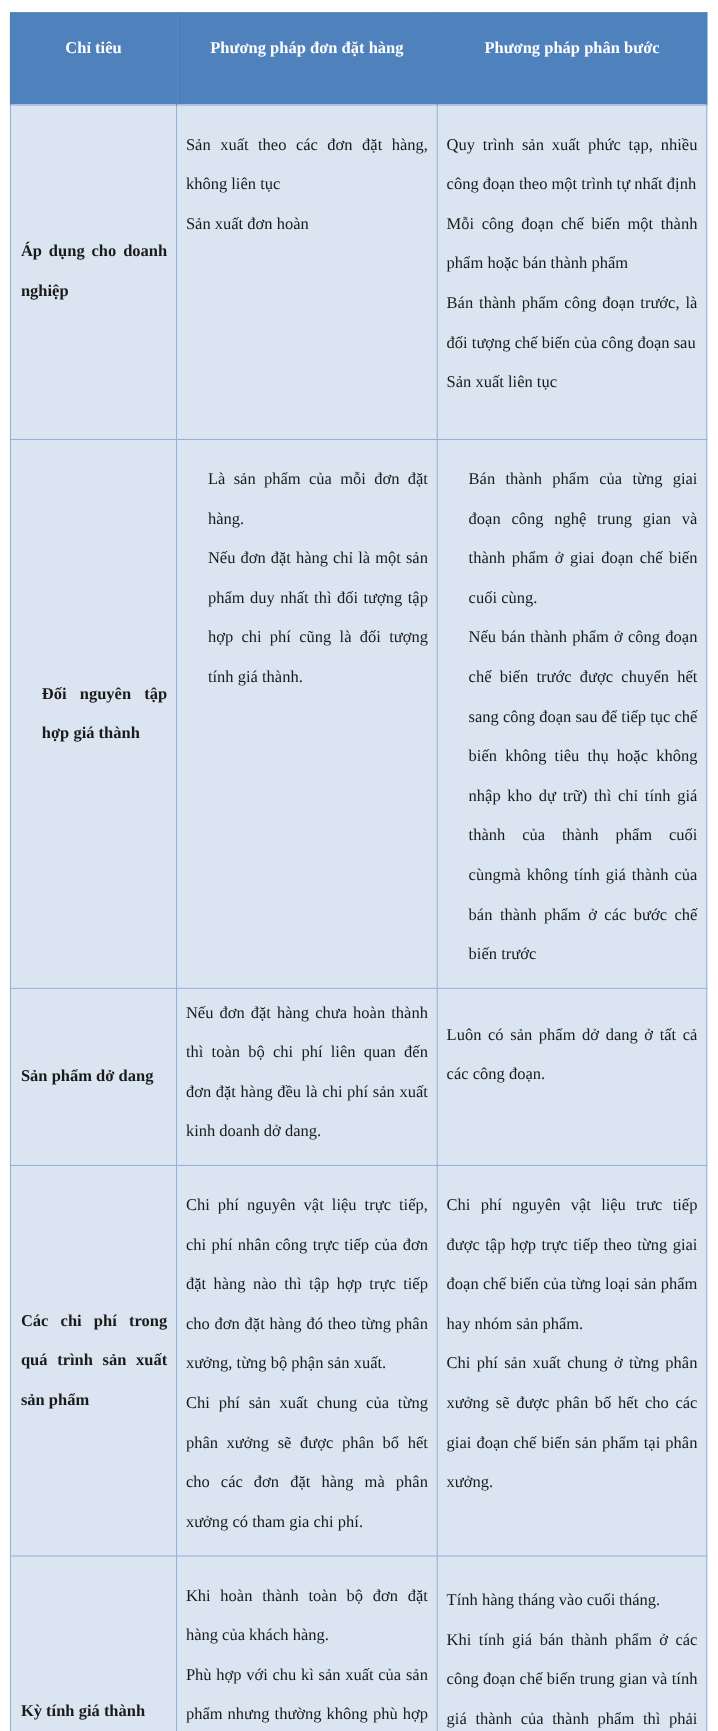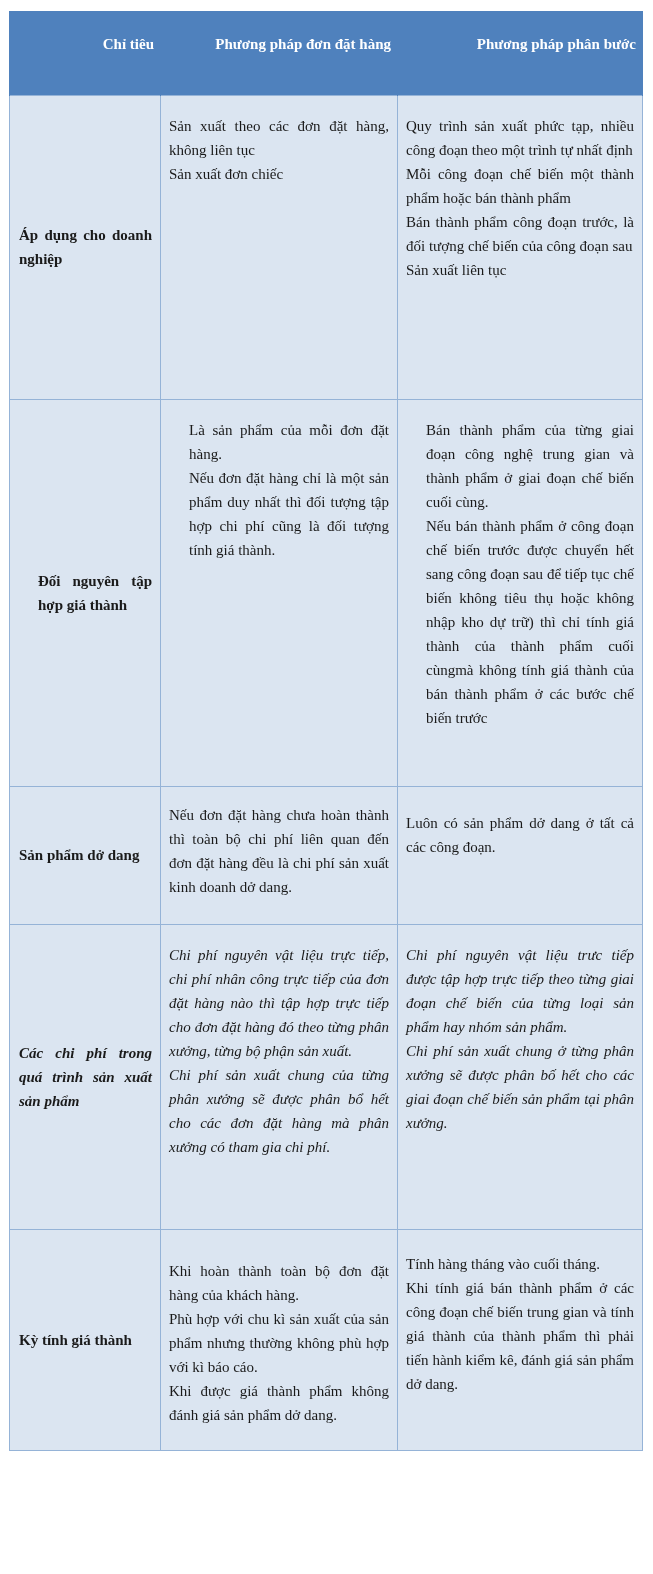--- a/index.html
+++ b/index.html
@@ -6,38 +6,38 @@
   body { width: 653px; height: 1574px; position: relative; font-family: "Liberation Serif", "DejaVu Serif", serif; color: #1a1a1a; }
   table.cmp {
     position: absolute; left: 9px; top: 11px;
     width: 633px; border-collapse: collapse; table-layout: fixed;
   }
   table.cmp col.c1 { width: 151px; }
   table.cmp col.c2 { width: 237px; }
   table.cmp col.c3 { width: 245px; }
   thead th {
     background: #4f81bd; color: #ffffff; height: 84px;
-    font-weight: bold; font-size: 15px; text-align: right; vertical-align: top;
+    font-weight: bold; font-size: 15px; text-align: center; vertical-align: top;
     padding: 25px 6px 0 6px; box-sizing: border-box;
     border-left: 1px solid #4f81bd; border-right: 1px solid #4f81bd;
   }
   tbody td {
     background: #dbe5f1; border: 1px solid #95b3d7;
-    font-size: 15px; line-height: 24px; box-sizing: border-box;
+    font-size: 15px; line-height: 36px; box-sizing: border-box;
     padding: 18px 8px 12px 8px; vertical-align: top; text-align: justify;
   }
   tbody td.crit {
     font-weight: bold; vertical-align: middle; text-align: justify; padding: 8px 8px 8px 9px;
   }
   tbody td p { margin: 0; }
   tr.r1 td { height: 304px; }
   tr.r2 td { height: 111px; }
   tr.r3 td { height: 387px; padding-left: 28px; }
   tr.r4 td { height: 138px; }
-  tr.r5 td { height: 305px; font-style: italic; }
+  tr.r5 td { height: 305px; }
   tr.r6 td { height: 221px; margin-top: 48px; }
   tr.r2 td.txt { vertical-align: middle; padding-top: 8px; }
   tr.r4 td.txt { vertical-align: middle; padding-top: 4px; }
   tr.r6 td.txt { vertical-align: middle; }
 </style>
 </head>
 <body>
 
 <table class="cmp">
   <colgroup>
@@ -50,21 +50,21 @@
       <th>Chỉ tiêu</th>
       <th>Phương pháp đơn đặt hàng</th>
       <th>Phương pháp phân bước</th>
     </tr>
   </thead>
   <tbody>
     <tr class="r1">
       <td class="crit">Áp dụng cho doanh nghiệp</td>
       <td class="txt">
         <p>Sản xuất theo các đơn đặt hàng, không liên tục</p>
-        <p>Sản xuất đơn chiếc</p>
+        <p>Sản xuất đơn hoàn</p>
       </td>
       <td class="txt">
         <p>Quy trình sản xuất phức tạp, nhiều công đoạn theo một trình tự nhất định</p>
         <p>Mỗi công đoạn chế biến một thành phẩm hoặc bán thành phẩm</p>
         <p>Bán thành phẩm công đoạn trước, là đối tượng chế biến của công đoạn sau</p>
         <p>Sản xuất liên tục</p>
       </td>
     </tr>
     <tr class="r3">
       <td class="crit">Đối nguyên tập hợp giá thành</td>

